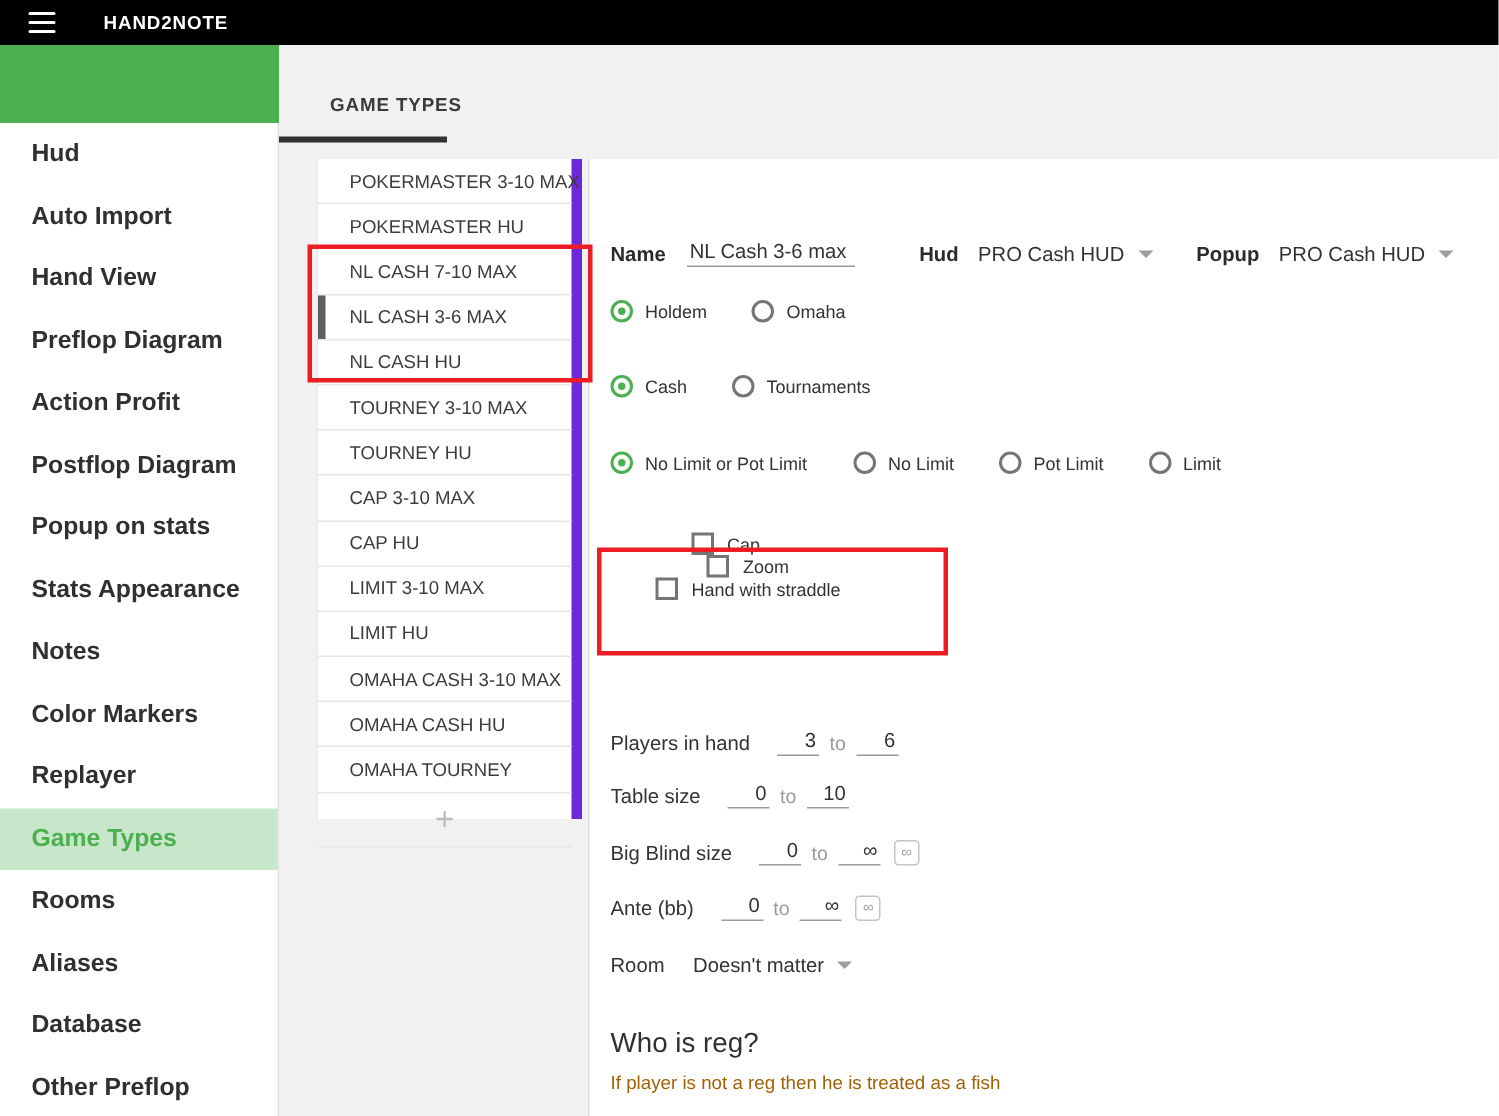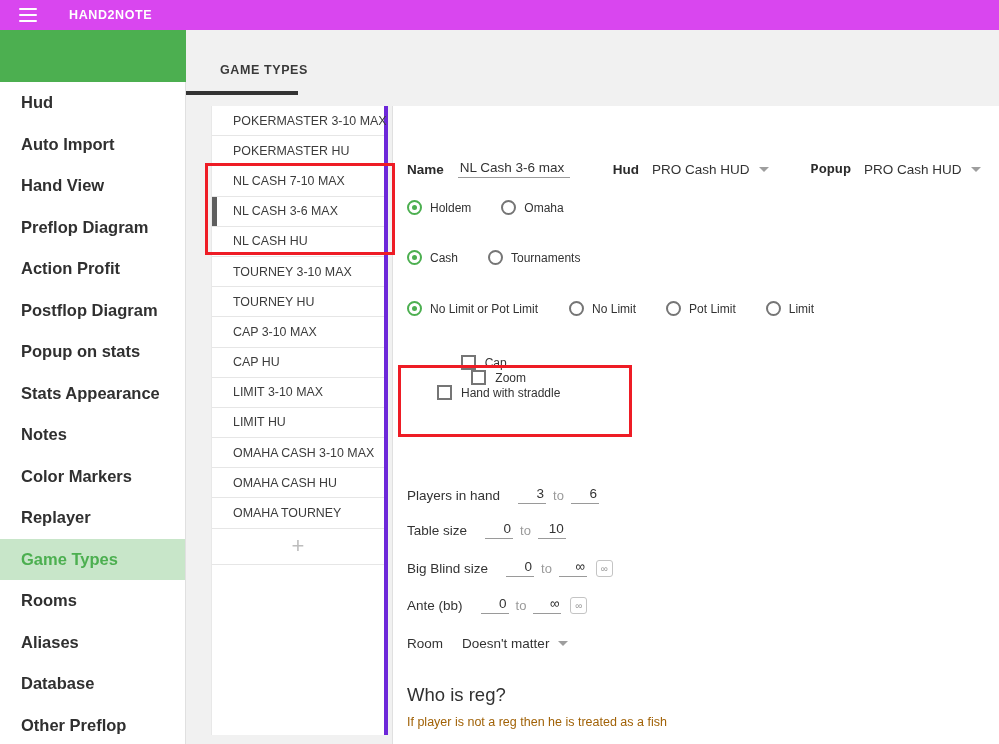--- a/index.html
+++ b/index.html
@@ -8,21 +8,21 @@
     width: 999px; height: 744px;
     overflow: hidden;
     background: #ffffff;
     font-family: "Liberation Sans", sans-serif;
     -webkit-font-smoothing: antialiased;
   }
 
   
   #topbar {
     position: absolute; left: 0; top: 0; width: 999px; height: 30px;
-    background: #d946ef;
+    background: #000000;
     display: flex; align-items: center;
   }
   #hamburger {
     width: 18px; height: 14px; margin-left: 19px;
     display: flex; flex-direction: column; justify-content: space-between;
     cursor: pointer;
   }
   #hamburger span { display: block; height: 2px; background: #ffffff; border-radius: 1px; }
   #app-title {
     margin-left: 32px; color: #ffffff;
@@ -71,23 +71,23 @@
 
   
   #green-stub {
     position: absolute; left: -186px; top: -14px; width: 186px; height: 52px;
     background: #4caf50;
   }
 
   
   #list-panel {
     position: absolute; left: 25px; top: 76px;
-    width: 177px; height: 629px;
+    width: 177px; height: 440px;
     background: #ffffff;
-    border-left: 1px solid #e8e8e8; border-right: 4px solid #6d28d9;
+    border-left: 1px solid #e8e8e8; border-right: 7px solid #6d28d9;
   }
   .list-item {
     position: relative;
     height: 30.2px; display: flex; align-items: center;
     padding-left: 21px; font-size: 12.4px; color: #3c3c3c;
     border-bottom: 1px solid #e6e6e6;
     cursor: pointer; white-space: nowrap;
   }
   .list-item.selected::before {
     content: ""; position: absolute; left: 0; top: 0;
@@ -301,21 +301,21 @@
     <div class="row" style="position:absolute;left:14px;top:54px;">
       <span class="lbl-b">Name</span>
       <input class="uline name" style="margin-left: 14px;" value="NL Cash 3-6 max">
 
       <span class="lbl-b" style="margin-left:43px;">Hud</span>
       <span class="dd" style="margin-left:13px;">
         <span class="dd-val">PRO Cash HUD</span>
         <span class="caret"></span>
       </span>
 
-      <span class="lbl-b" style="margin-left:42px;font-family:Liberation Mono, monospace;">Popup</span>
+      <span class="lbl-b" style="margin-left:29px;">Popup</span>
       <span class="dd" style="margin-left:13px;">
         <span class="dd-val">PRO Cash HUD</span>
         <span class="caret"></span>
       </span>
     </div>
 
     <div class="row" style="position:absolute;left:14px;top:94px;">
       <span class="radio">
         <span class="rb on"></span>
         <span class="radio-lbl">Holdem</span>

